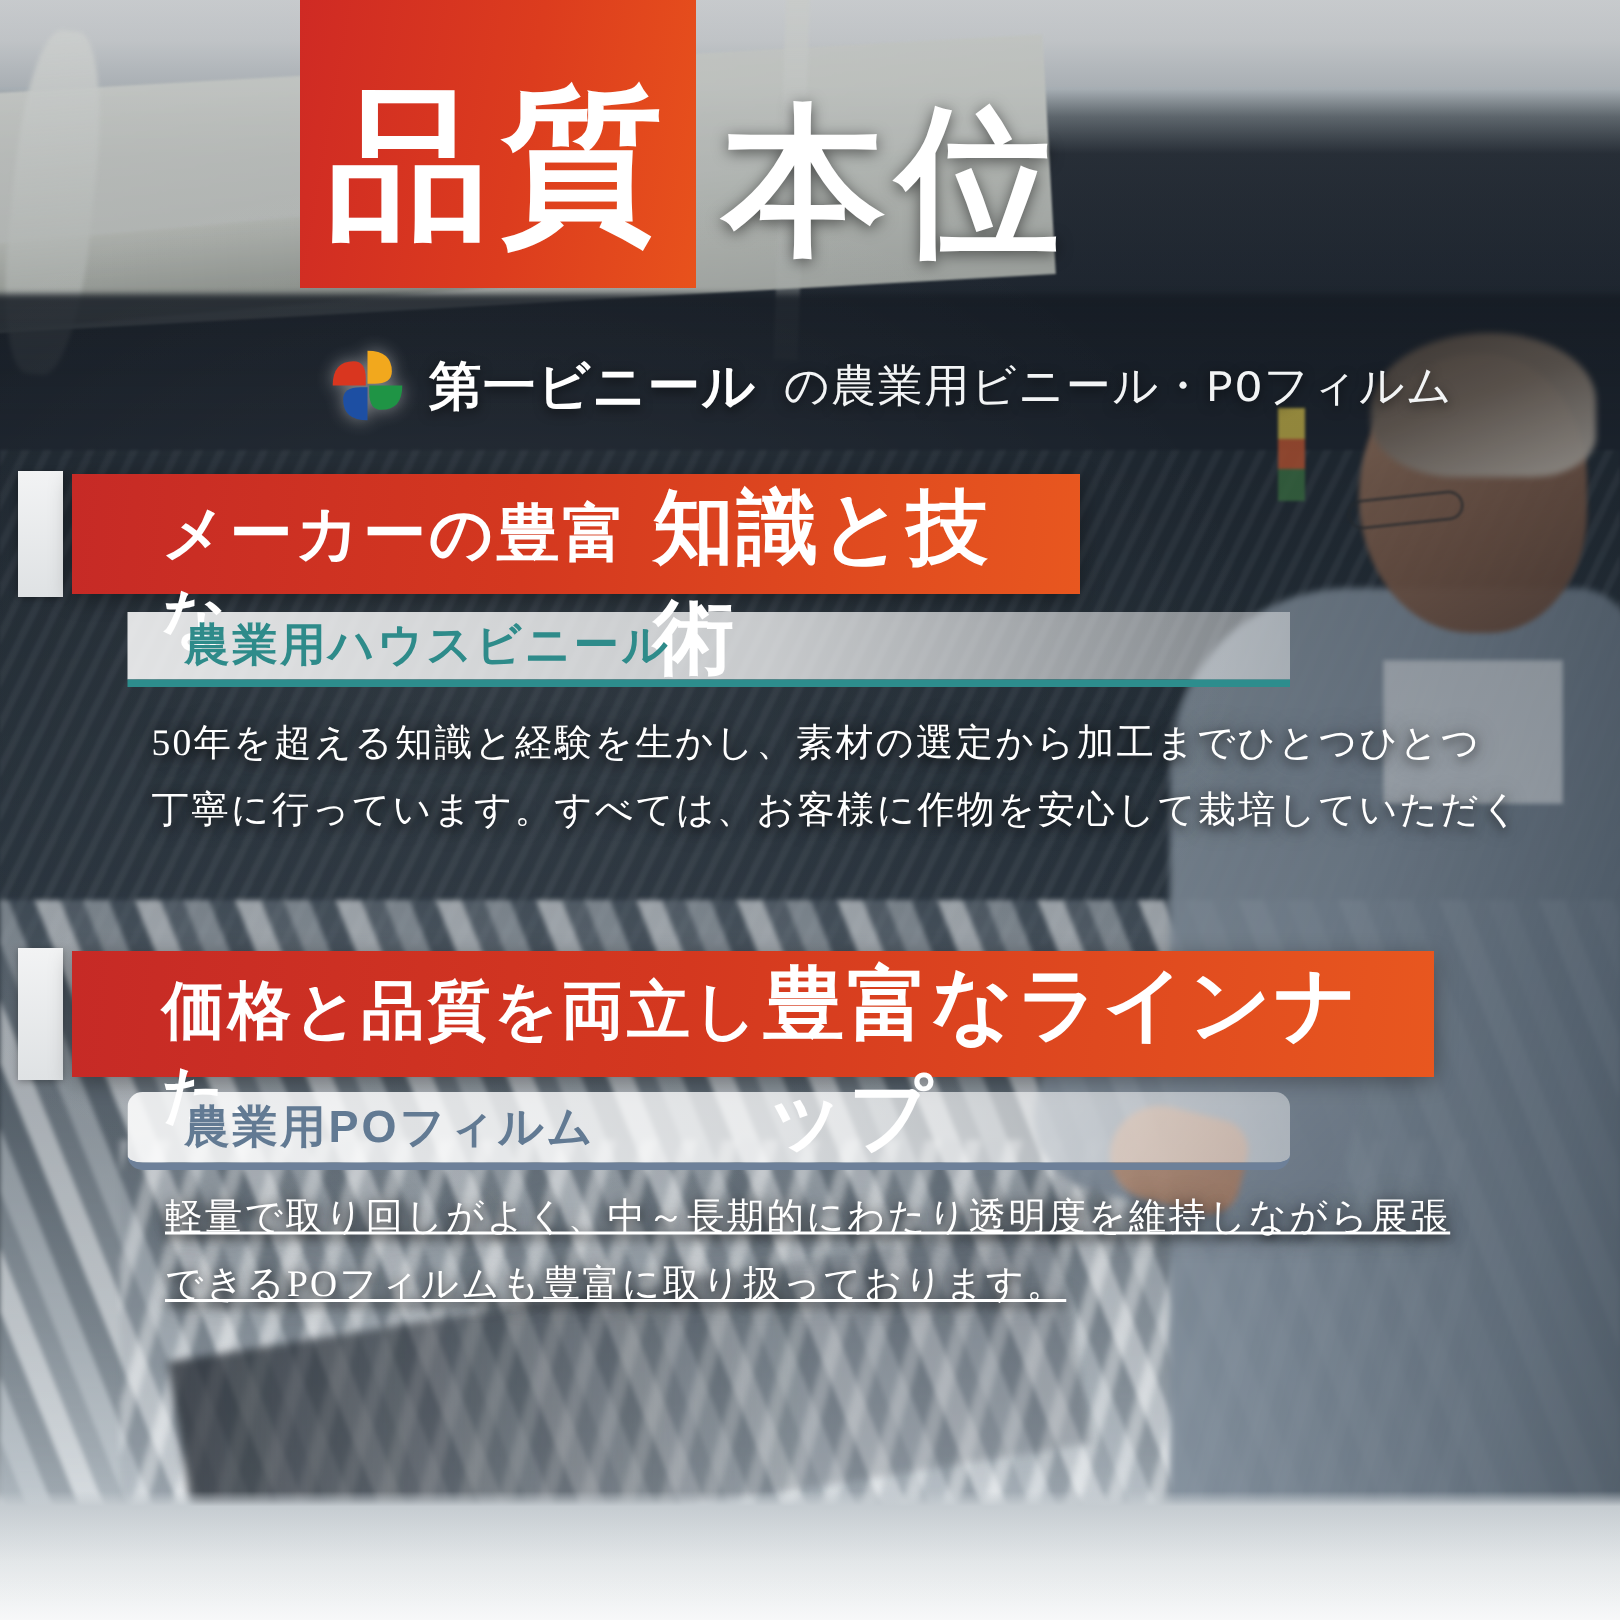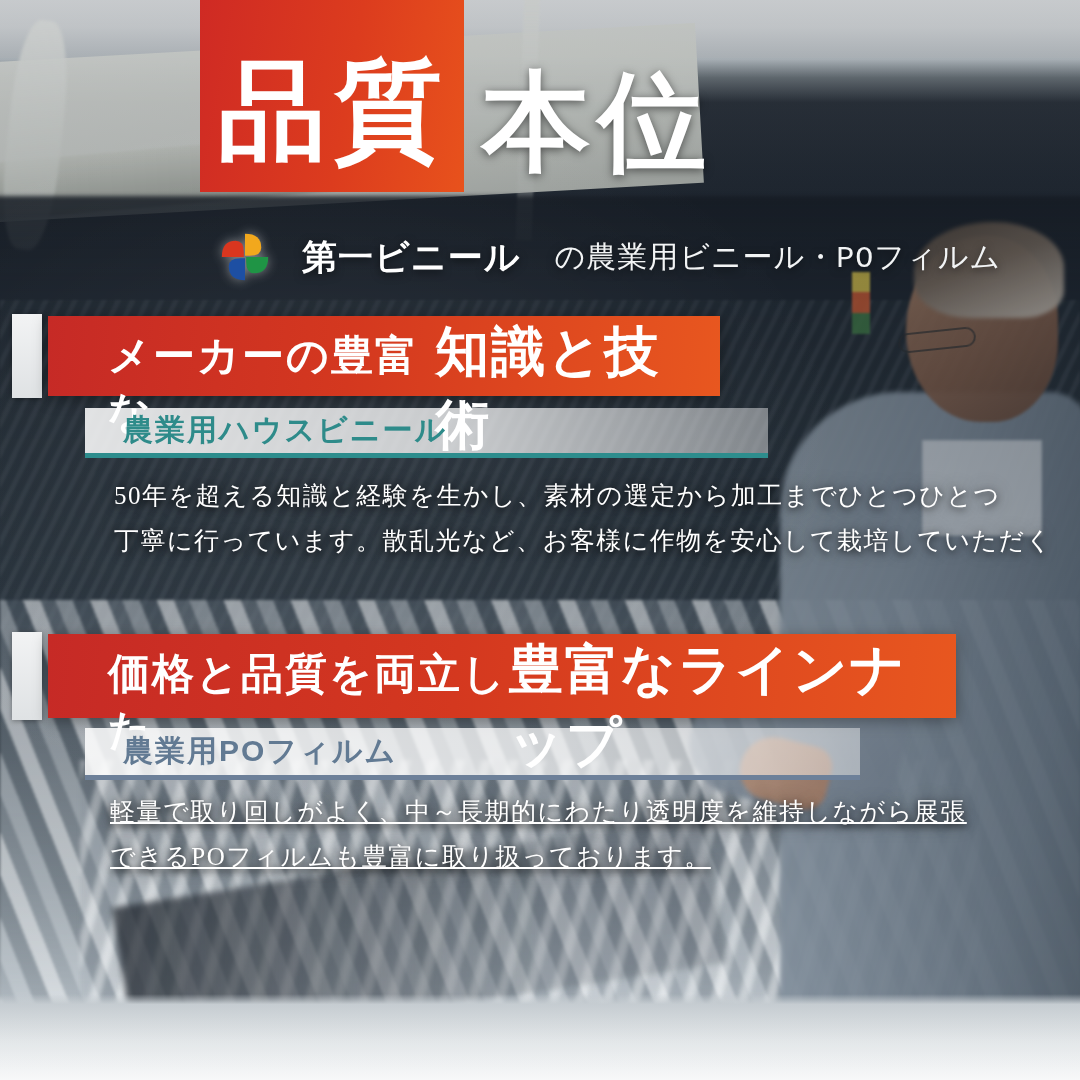--- a/index.html
+++ b/index.html
@@ -210,21 +210,21 @@
     line-height: .96;
     margin-top: 11px;
   }
   .title-outside .t-chars {
     text-shadow: 0 2px 10px rgba(0,0,0,.55);
   }
 
   
   .tagline-row {
     position: absolute; left: 216px; top: 228px;
-    display: flex; align-items: center; gap: 28px;
+    display: flex; align-items: center; gap: 12px;
   }
   .logo-mark {
     position: relative; width: 58px; height: 58px; flex: 0 0 58px;
     filter: drop-shadow(0 0 6px rgba(255,255,255,.45));
   }
   .tagline-strong {
     font-family: "Liberation Sans", "DejaVu Sans", sans-serif;
     font-weight: 700; font-size: 35px; color: #ffffff;
     letter-spacing: 1px;
     text-shadow: 0 2px 8px rgba(0,0,0,.6);
@@ -259,21 +259,21 @@
   }
 
   
   .sub-band {
     position: absolute;
     display: flex; align-items: center;
     padding-left: 38px;
     background: linear-gradient(90deg, rgba(255,255,255,.86) 0%, rgba(255,255,255,.74) 55%, rgba(255,255,255,.42) 100%);
   }
   .sub-band.teal { border-bottom: 5px solid #2d8d8d; }
-  .sub-band.steel { border-bottom: 5px solid #6d8099; }
+  .sub-band.steel { border-bottom: 5px solid #6d8099; border-radius: 10px; }
   .sub-text {
     font-family: "Liberation Sans", "DejaVu Sans", sans-serif;
     font-weight: 700; font-size: 30px; letter-spacing: 2px;
   }
   .sub-band.teal  .sub-text { color: #2e8b8a; }
   .sub-band.steel .sub-text { color: #627a93; }
 
   
   .body-copy {
     position: absolute;
@@ -336,27 +336,27 @@
       <span class="tagline-strong">第一ビニール</span>
       <span class="tagline-rest">の農業用ビニール・POフィルム</span>
     </div>
 
     <div class="accent-bar" style="left:12px; top:314px; height:84px;"></div>
     <div class="head-band" style="left:48px; top:316px; width:672px; height:80px;">
       <span class="head-small">メーカーの豊富な</span>
       <span class="head-big">知識と技術</span>
     </div>
 
-    <div class="sub-band teal" style="left:85px; top:408px; width:683px; height:50px;">
+    <div class="sub-band teal" style="left:85px; top:408px; width:775px; height:50px;">
       <span class="sub-text">農業用ハウスビニール</span>
     </div>
 
-    <div class="body-copy" style="left:114px; top:474px;">
+    <div class="body-copy" style="left:101px; top:474px;">
       <div>50年を超える知識と経験を生かし、素材の選定から加工までひとつひとつ</div>
-      <div>丁寧に行っています。散乱光など、お客様に作物を安心して栽培していただく</div>
+      <div>丁寧に行っています。すべては、お客様に作物を安心して栽培していただく</div>
     </div>
 
     <div class="accent-bar" style="left:12px; top:632px; height:88px;"></div>
     <div class="head-band" style="left:48px; top:634px; width:908px; height:84px;">
       <span class="head-small">価格と品質を両立した、</span>
       <span class="head-big">豊富なラインナップ</span>
     </div>
 
     <div class="sub-band steel" style="left:85px; top:728px; width:775px; height:52px;">
       <span class="sub-text">農業用POフィルム</span>

